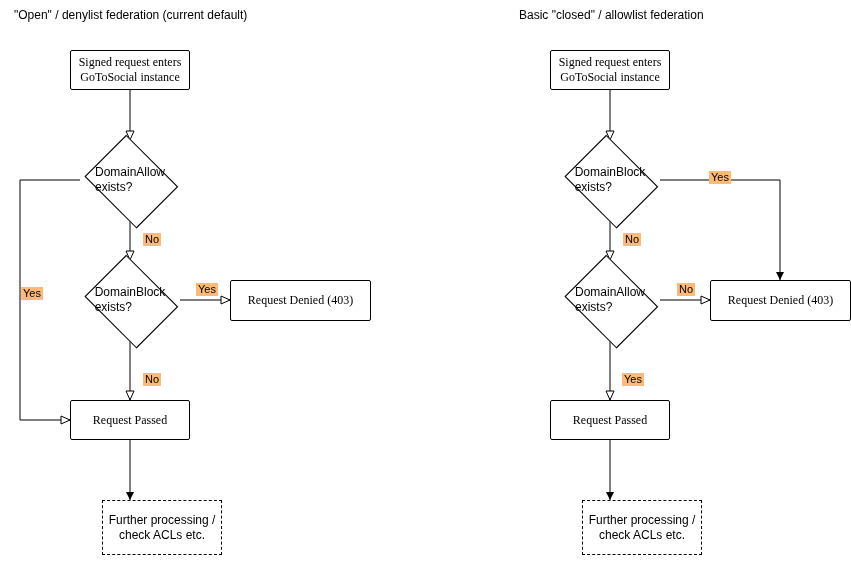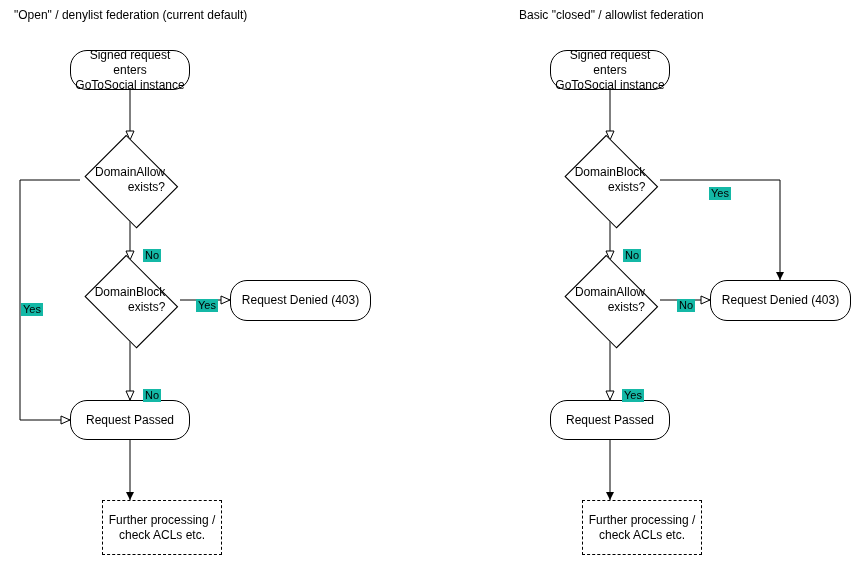--- a/index.html
+++ b/index.html
@@ -37,21 +37,22 @@
     justify-content: center;
     text-align: center;
     font-size: 12px;
     line-height: 15px;
     color: #000000;
     background: #ffffff;
     z-index: 2;
   }
   .node.rounded {
     border: 1px solid #000000;
-    border-radius: 17px;
+    border-radius: 2px;
+    font-family: Liberation Serif, serif;
   }
   .node.dashed {
     border: 1px dashed #000000;
     border-radius: 0;
     margin-left: 32px;
   }
   .node .label {
     padding: 0 4px;
     white-space: pre-line;
   }
@@ -74,36 +75,35 @@
   }
   .diamond .caption {
     position: absolute;
     left: 0;
     top: 0;
     width: 100%;
     height: 100%;
     display: flex;
     align-items: center;
     justify-content: center;
-    text-align: right;
+    text-align: left;
     font-size: 12px;
     line-height: 15px;
     white-space: pre-line;
     z-index: 3;
   }
   .edge-label {
     position: absolute;
     font-size: 11px;
     line-height: 13px;
     color: #000000;
-    background: #14b8a6;
+    background: #fdba74;
     padding: 0 2px;
     white-space: nowrap;
     z-index: 3;
-    margin-top: 16px;
   }
   .chart-title {
     position: absolute;
     font-size: 12px;
     line-height: 15px;
     color: #000000;
     white-space: nowrap;
     z-index: 3;
   }
 </style>

